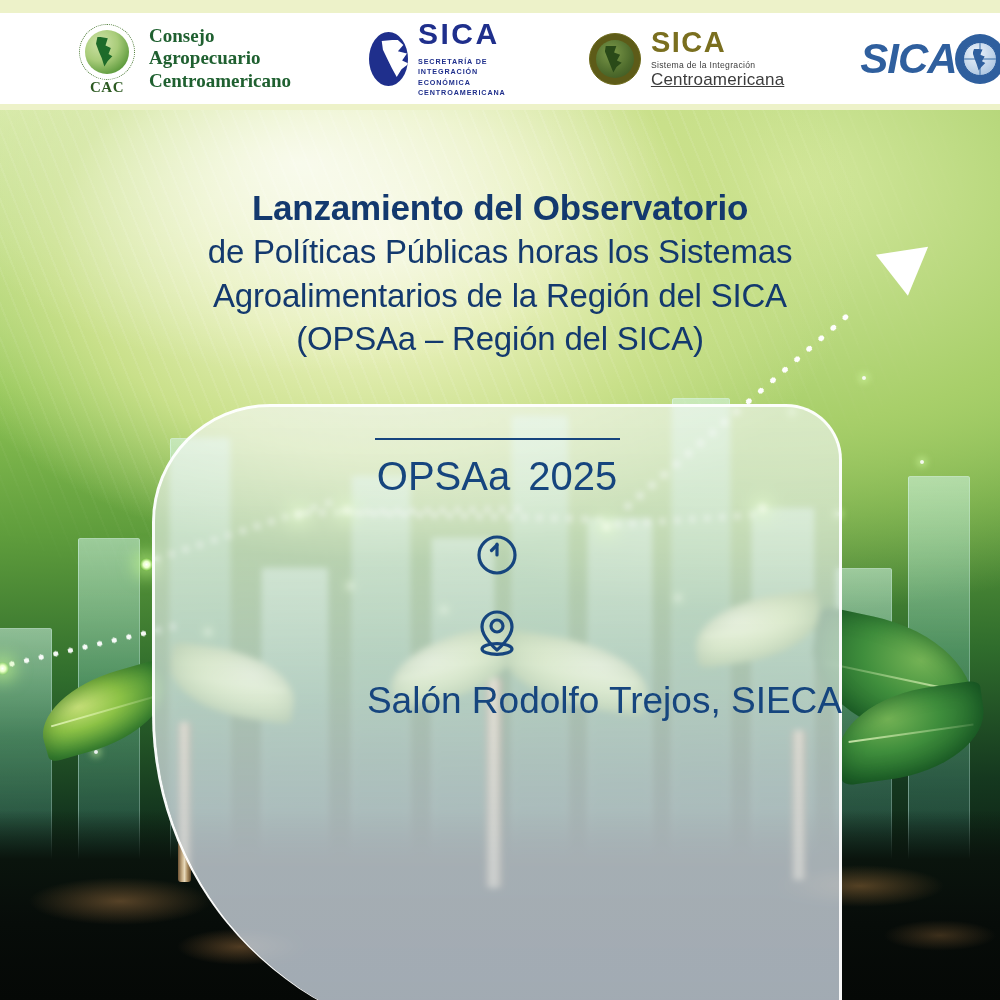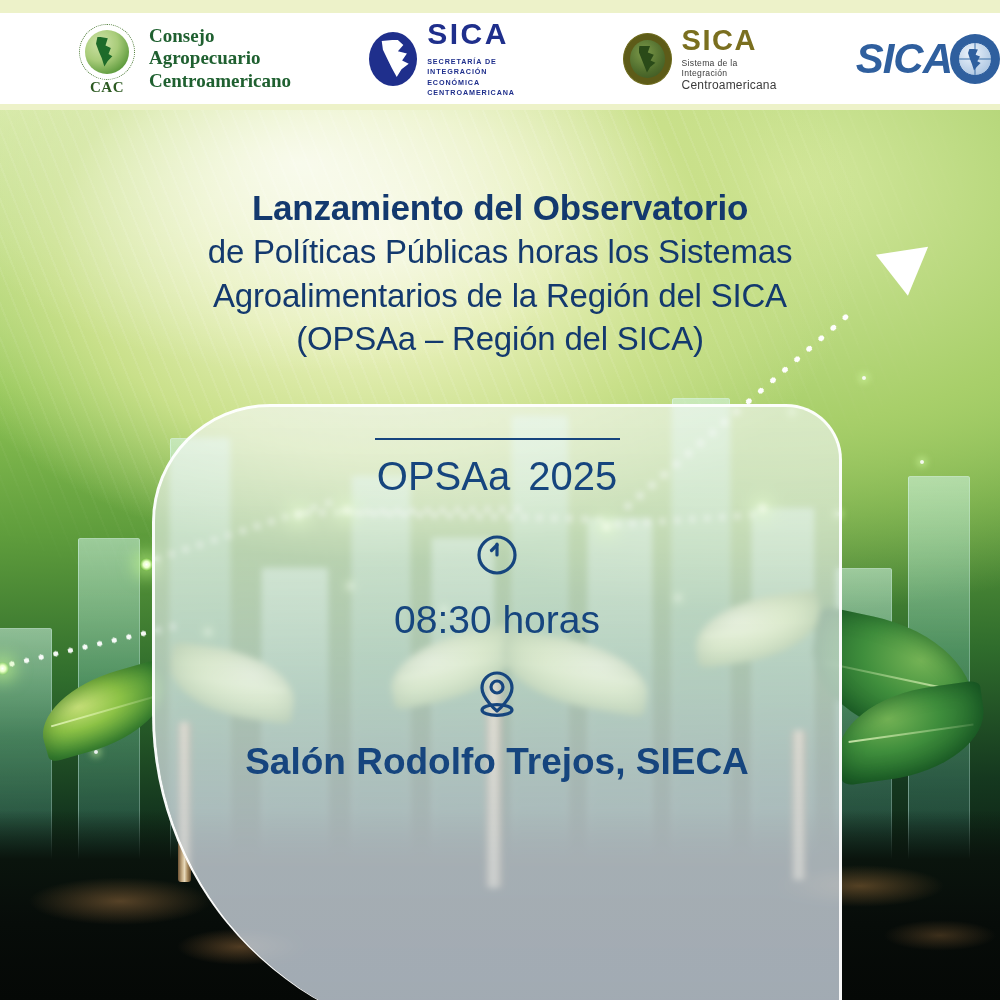--- a/index.html
+++ b/index.html
@@ -209,21 +209,21 @@
     content:""; position:absolute; left:9px; top:6px; width:20px; height:27px;
     background:#2a4a18;
     clip-path:polygon(4% 2%, 58% 0%, 46% 26%, 76% 34%, 60% 56%, 84% 64%, 58% 80%, 42% 100%, 26% 70%, 14% 48%, 0% 22%);
   }
   .sica-text { margin-left:10px; }
   .sica-name {
     font-weight:700; font-size:29px; letter-spacing:1.5px;
     color:#7a6f1f; line-height:1;
   }
   .sica-sub1 { margin-top:3px; font-size:8.6px; color:#3c3c3c; letter-spacing:.3px; }
-  .sica-sub2 { font-size:12px; color:#3c3c3c; letter-spacing:.2px; }
+  .sica-sub2 { font-size:17px; color:#3c3c3c; letter-spacing:.2px;text-decoration:underline; }
 
   
   .iica { margin-left:76px; }
   .iica-word {
     font-weight:700; font-style:italic; font-size:42px;
     color:#2f5f9e; letter-spacing:-1px; line-height:1;
   }
   .iica-seal {
     position:relative; margin-left:-2px;
     width:50px; height:50px; border-radius:50%;
@@ -305,21 +305,21 @@
   .month-year .gap { display:inline-block; width:18px; }
 
   .icon-wrap { margin-top:36px; display:flex; justify-content:center; }
 
   .time {
     margin-top:22px;
     font-size:39px; font-weight:400; line-height:1;
   }
   .place {
     margin-top:24px;
-    font-size:37px; font-weight:700; line-height:1;
+    font-size:37px; font-weight:400; line-height:1;text-align:right;
   }
 </style>
 </head>
 <body>
 
 <div id="poster">
 
   <div class="bg-base"></div>
   <div class="bg-rays"></div>
   <div class="bg-glow"></div>
@@ -414,21 +414,20 @@
     </div>
 
     <div class="icon-wrap">
       <svg width="46" height="46" viewBox="0 0 46 46" aria-hidden="true">
         <circle cx="23" cy="23" r="18" fill="none" stroke="#16457e" stroke-width="3.2"></circle>
         <line x1="23" y1="23" x2="23" y2="12" stroke="#16457e" stroke-width="3.2" stroke-linecap="round"></line>
         <line x1="23" y1="13" x2="17.5" y2="18.5" stroke="#16457e" stroke-width="3.2" stroke-linecap="round"></line>
       </svg>
     </div>
 
-    <div class="time">08:30 horas</div>
 
     <div class="icon-wrap" style="margin-top:28px;">
       <svg width="46" height="52" viewBox="0 0 46 52" aria-hidden="true">
         <path d="M23 6 C14.7 6 8 12.7 8 21 C8 31.5 23 44 23 44 C23 44 38 31.5 38 21 C38 12.7 31.3 6 23 6 Z" fill="none" stroke="#16457e" stroke-width="3.2" stroke-linejoin="round"></path>
         <circle cx="23" cy="20" r="6" fill="none" stroke="#16457e" stroke-width="3.2"></circle>
         <ellipse cx="23" cy="43" rx="15" ry="5.4" fill="none" stroke="#16457e" stroke-width="3.2"></ellipse>
       </svg>
     </div>
 
     <div class="place">Salón Rodolfo Trejos, SIECA</div>

